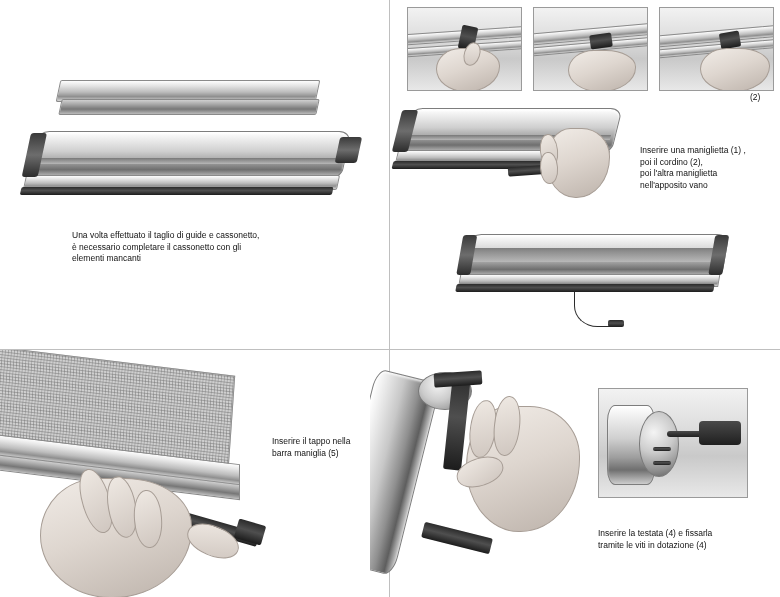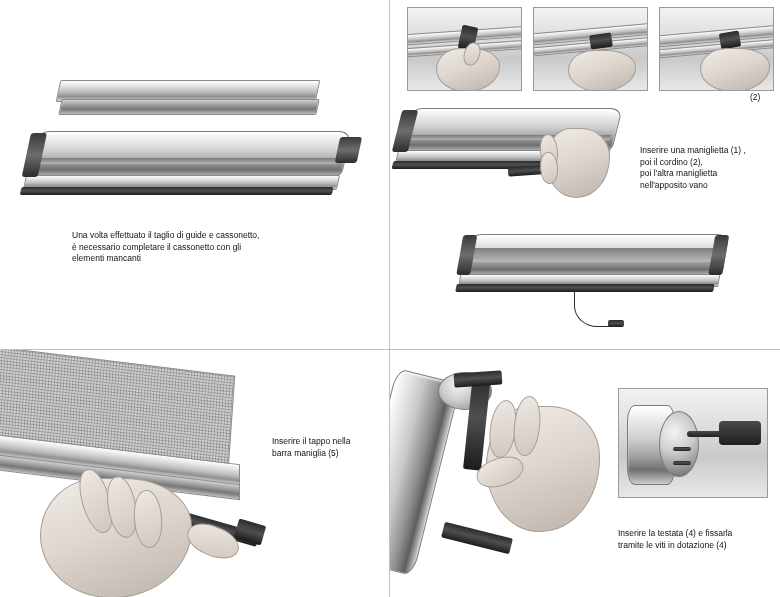--- a/index.html
+++ b/index.html
@@ -37,21 +37,21 @@
     height: 1px;
     background: #bfbfbf;
   }
   .panel {
     position: absolute;
     overflow: hidden;
   }
   .p-tl { left: 0;   top: 0;   width: 389px; height: 349px; }
   .p-tr { left: 390px; top: 0;   width: 390px; height: 349px; }
   .p-bl { left: 0;   top: 350px; width: 389px; height: 247px; }
-  .p-br { left: 390px; top: 350px; width: 390px; height: 247px; }
+  .p-br { left: 370px; top: 350px; width: 390px; height: 247px; }
 
   .caption {
     position: absolute;
     font-size: 8.5px;
     line-height: 11.5px;
     color: #111111;
     white-space: pre-line;
   }
   .tag {
     position: absolute;

